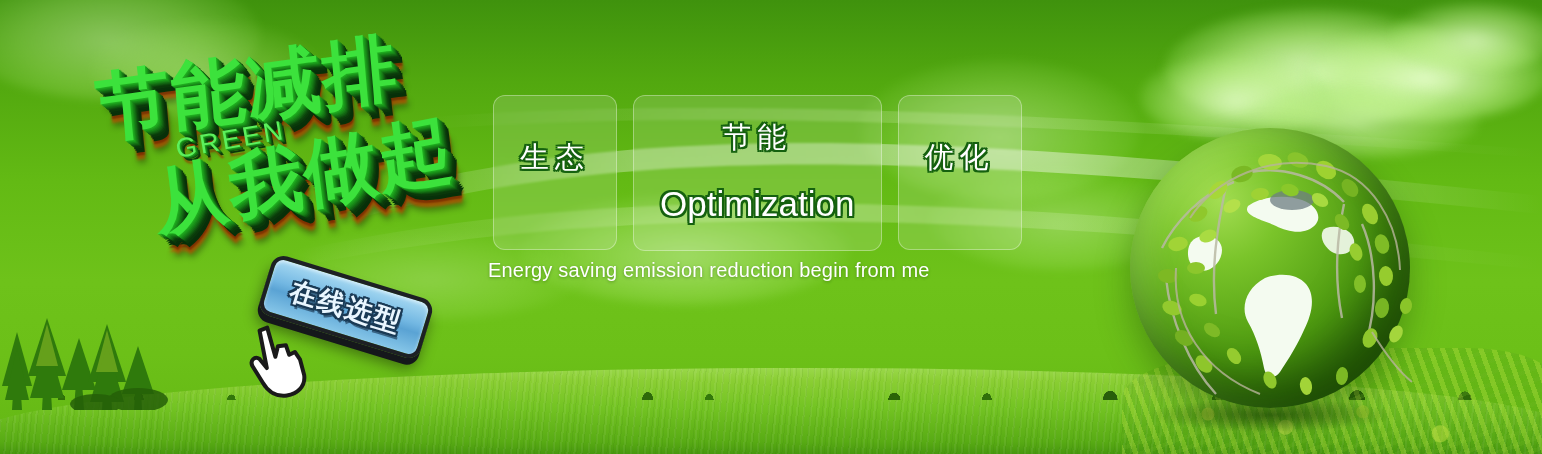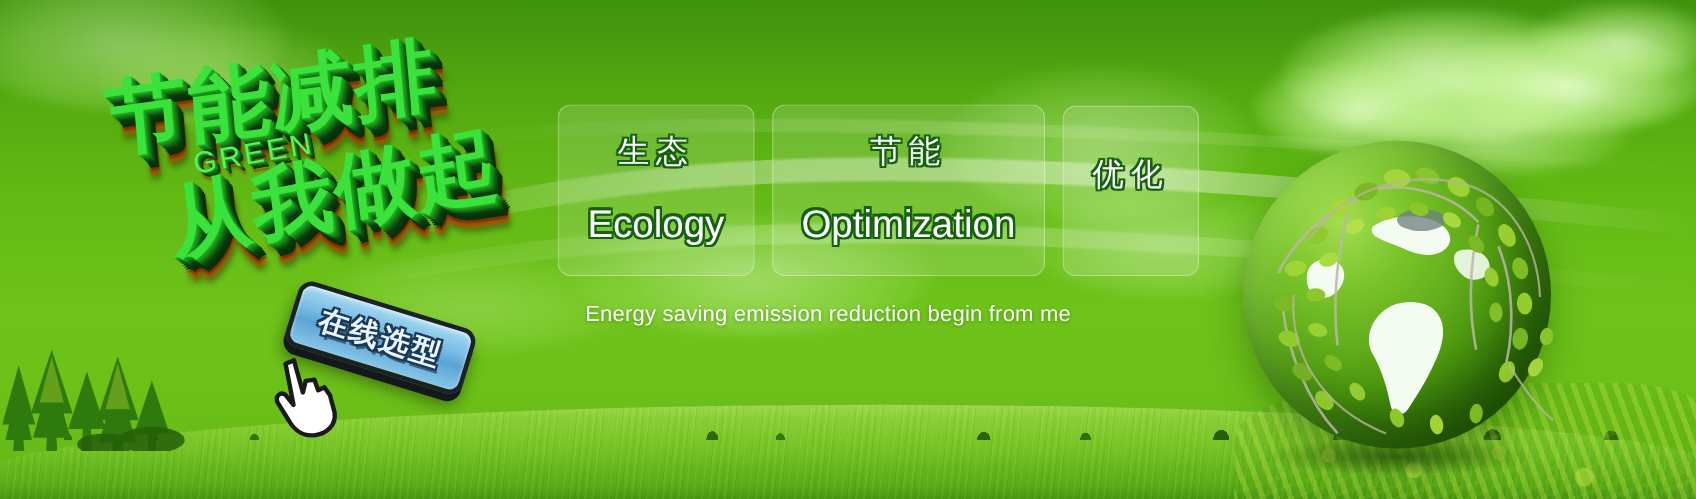--- a/index.html
+++ b/index.html
@@ -129,21 +129,21 @@
   .cta-label{
     font-size:27px; font-weight:bold; color:#e9f6ff; letter-spacing:2px;
     text-shadow:-2px 0 #1a3a55,0 -2px #1a3a55,2px 0 #1a3a55,0 2px #1a3a55,
                 -2px -2px #1a3a55,2px -2px #1a3a55,-2px 2px #1a3a55,2px 2px #1a3a55,
                 3px 4px 0 rgba(20,45,70,.6);
     white-space:nowrap;
   }
   .cursor-hand{ position:absolute; left:246px; top:322px; width:70px; height:78px; }
 
   
-  .cards{ position:absolute; left:493px; top:95px; display:flex; gap:16px; align-items:flex-end;margin-left:14px; }
+  .cards{ position:absolute; left:493px; top:95px; display:flex; gap:16px; align-items:flex-start; }
   .card{
     background:rgba(255,255,255,.14);
     border:1px solid rgba(255,255,255,.34);
     border-radius:12px;
     padding:22px 26px 26px;
     display:flex; flex-direction:column; align-items:center; justify-content:center;
     min-height:155px;
     backdrop-filter:blur(1px);
     cursor:pointer;
   }
@@ -153,25 +153,24 @@
                 -2px -2px #15610f,2px -2px #15610f,-2px 2px #15610f,2px 2px #15610f;
     white-space:nowrap;
   }
   .card-en{
     font-size:35px; color:#ffffff; letter-spacing:0px;
     text-shadow:-2px 0 #15610f,0 -2px #15610f,2px 0 #15610f,0 2px #15610f,
                 -2px -2px #15610f,2px -2px #15610f,-2px 2px #15610f,2px 2px #15610f;
     white-space:nowrap;
   }
   .tagline{
-    position:absolute; left:532px; top:259px;
+    position:absolute; left:488px; top:259px;
     font-size:20px; color:#ffffff; letter-spacing:.2px;
     text-shadow:0 1px 3px rgba(30,80,5,.45);
     white-space:nowrap;
-    margin-top:16px;
   }
 </style>
 </head>
 <body>
 
 <div id="banner">
 
   <div class="sky">
     <div class="cloud c6"></div>
     <div class="cloud c7"></div>
@@ -319,21 +318,20 @@
   </div>
   <svg class="cursor-hand" viewBox="0 0 70 78">
     <g transform="rotate(-8 35 39)">
       <path d="M18,6 L26,4 L30,34 L34,24 L42,24 L44,34 L50,32 L54,40 L56,56 C56,68 46,74 36,74 C26,74 18,68 14,58 L6,40 C4,34 10,30 14,34 L20,44 Z" fill="#ffffff" stroke="#1a1a1a" stroke-width="4" stroke-linejoin="round"></path>
     </g>
   </svg>
 
   <div class="cards">
     <div class="card">
       <div class="card-cn">生态</div>
-      <div class="card-en">Ecology</div>
     </div>
     <div class="card">
       <div class="card-cn">节能</div>
       <div class="card-en">Optimization</div>
     </div>
     <div class="card">
       <div class="card-cn">优化</div>
     </div>
   </div>
 

